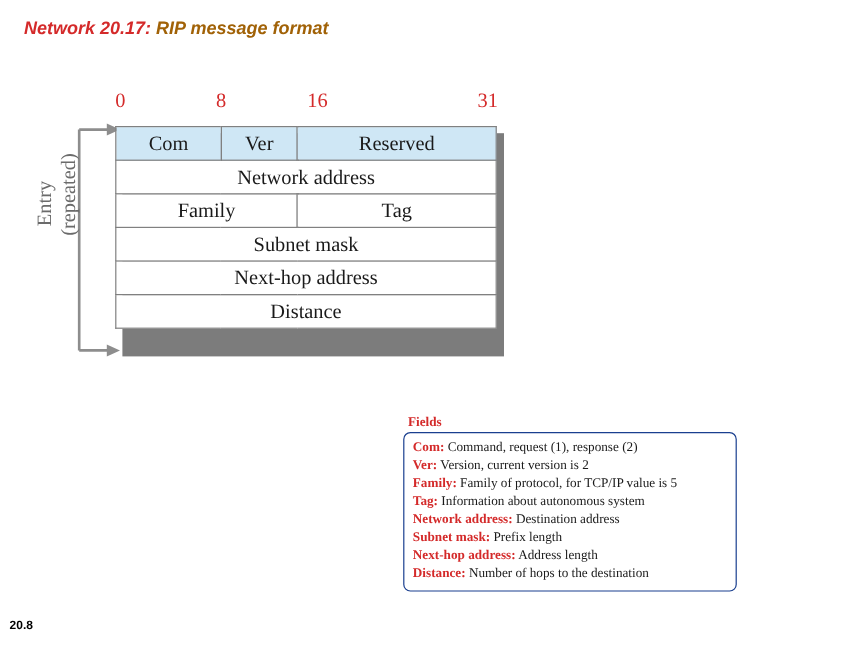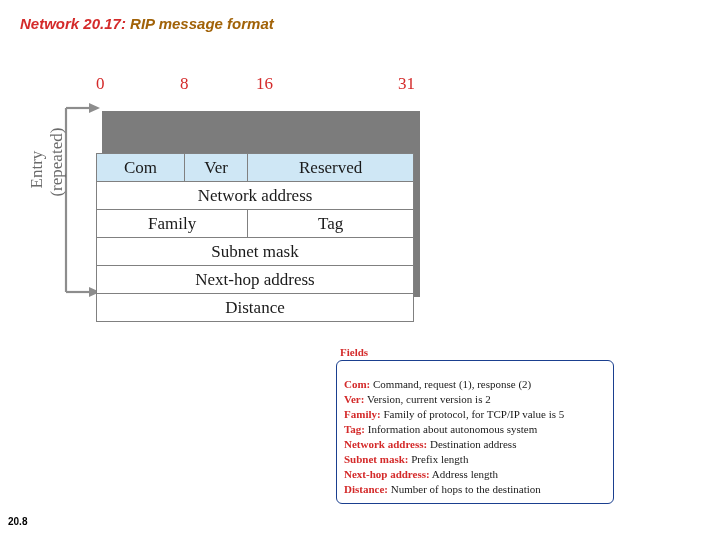--- a/index.html
+++ b/index.html
@@ -50,21 +50,20 @@
     font-weight: normal;
   }
 
   
   #field-table {
     position: absolute;
     left: 96px;
     top: 105px;
     width: 318px;
     border-collapse: collapse;
-    margin-top: 48px;
   }
   #field-table td {
     border: 1px solid #808080;
     font-family: "Liberation Serif", serif;
     font-size: 17px;
     text-align: center;
     color: #1a1a1a;
     height: 27px;
     background: #ffffff;
     padding: 0;
@@ -112,21 +111,21 @@
 
   
   #fields-legend {
     position: absolute;
     left: 336px;
     top: 360px;
     width: 278px;
     border: 1px solid #1a3f8f;
     border-radius: 6px;
     background: #ffffff;
-    padding: 16px 7px 6px 7px;
+    padding: 5px 7px 6px 7px;
     box-sizing: border-box;
   }
   #fields-heading {
     position: absolute;
     left: 340px;
     top: 346px;
     font-family: "Liberation Serif", serif;
     font-size: 11px;
     font-weight: bold;
     color: #d42a2a;

